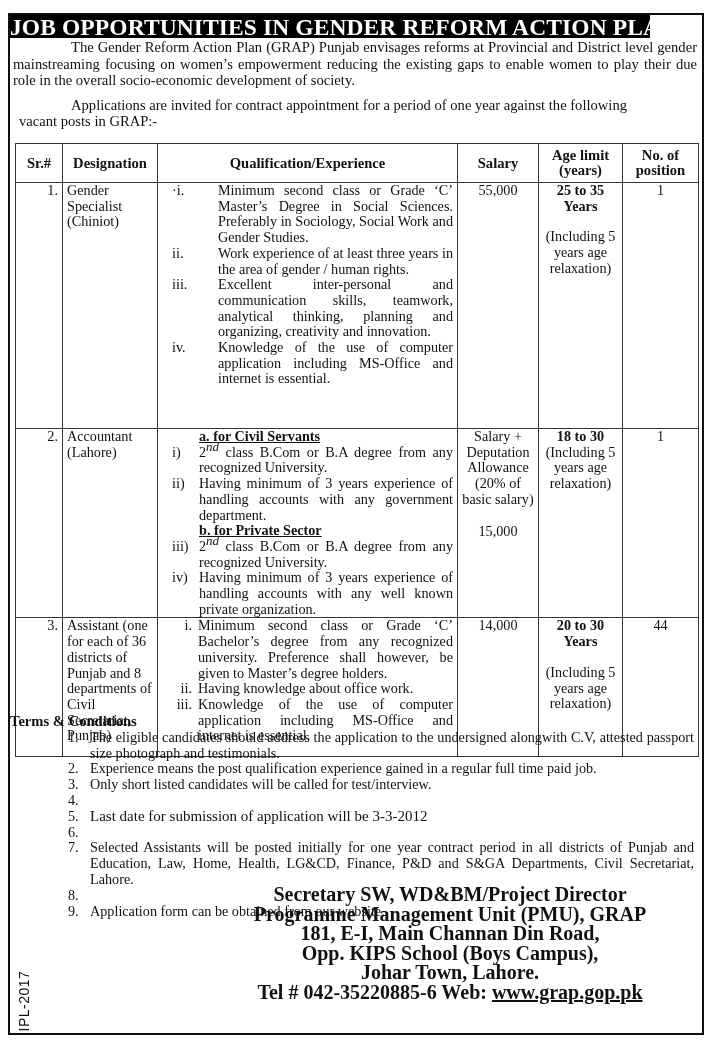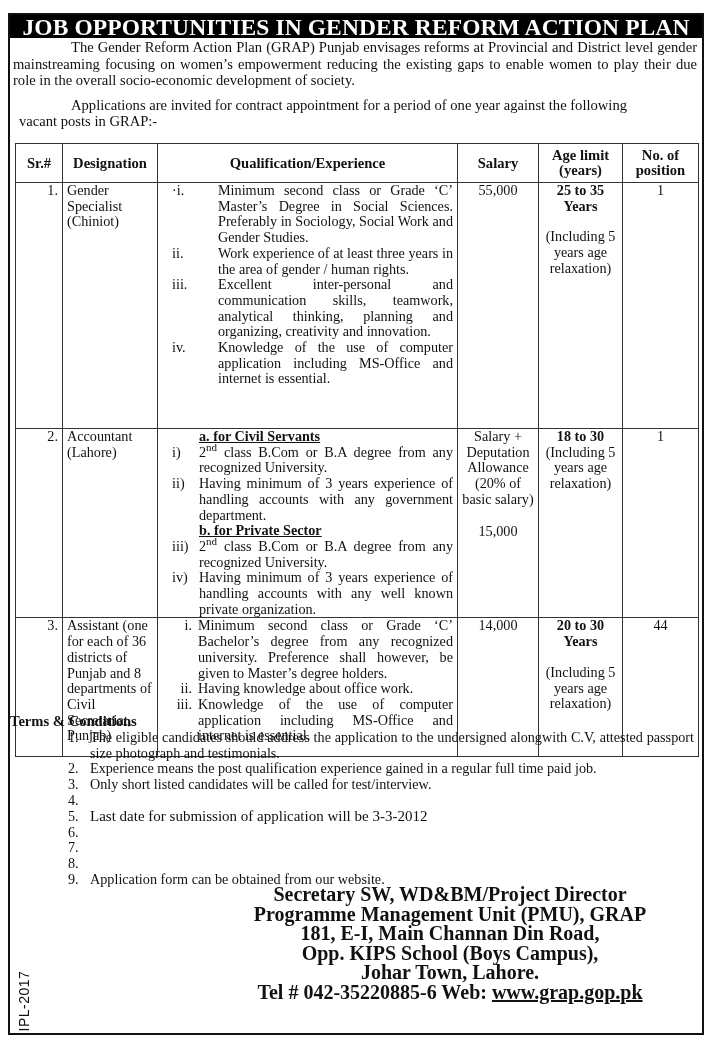--- a/index.html
+++ b/index.html
@@ -1,40 +1,40 @@
 <!DOCTYPE html>
 <html><head>
 <meta charset="utf-8">
 <style>
   html, body { margin:0; padding:0; background:#ffffff; }
   body { width:709px; height:1046px; position:relative; overflow:hidden;
          font-family:"Liberation Serif", serif; color:#111; }
   .frame { position:absolute; left:8px; top:13px; width:692px; height:1018px;
            border:2px solid #111; box-sizing:content-box; }
-  .title-bar { position:absolute; left:0; top:0; width:692px; height:23px; background:#000;
+  .title-bar { position:absolute; left:0; top:0; width:640px; height:23px; background:#000;
                color:#fff; font-weight:bold; font-size:23.5px; line-height:24px; text-align:center;
                letter-spacing:0.1px; white-space:nowrap; }
   .intro { position:absolute; left:3px; top:24px; width:684px; font-size:14.6px; line-height:16.5px;
            text-align:justify; }
   .intro p { margin:0; }
   .intro .ind { text-indent:58px; }
   .intro .p2 { margin-top:8px; padding-left:0; }
   .intro .p2 .l2 { padding-left:6px; display:block; }
 
   table.posts { position:absolute; left:5px; top:128px; width:683px; border-collapse:collapse;
                 font-size:14.2px; line-height:15.7px; table-layout:fixed; border:1.5px solid #222; }
   table.posts th, table.posts td { border:1px solid #333; vertical-align:top; padding:0 4px; }
   table.posts th { font-weight:bold; text-align:center; vertical-align:middle; height:38px; line-height:15px; font-size:14.6px; }
   .c-sr { text-align:right; }
   .c-center { text-align:center; }
   .q { display:flex; }
   .q .num { flex:0 0 auto; text-align:left; }
   .q .txt { flex:1 1 auto; text-align:justify; }
   .sub-h { font-weight:bold; text-decoration:underline; }
-  sup { font-size:11px; line-height:0; }
+  sup { font-size:13px; line-height:0;font-style:italic; }
   .bold { font-weight:bold; }
 
   .terms { position:absolute; left:0; top:699px; width:692px; font-size:14.2px; line-height:15.8px; }
   .terms .th { font-weight:bold; font-size:14.6px; }
   .terms ol { margin:0; padding:0; list-style:none; }
   .terms li { display:flex; padding-left:58px; padding-right:8px; }
   .terms li .n { width:22px; flex:0 0 22px; }
   .terms li .t { flex:1; text-align:justify; }
   .terms li.small .t { font-size:15px; }
 
@@ -189,20 +189,21 @@
         </li>
       <li class="small">
           <span class="n">5.</span>
           <span class="t">Last date for submission of application will be 3-3-2012</span>
         </li>
       <li>
           <span class="n">6.</span>
         </li>
       <li>
           <span class="n">7.</span>
+          <span class="t">Selected Assistants will be posted initially for one year contract period in all districts of Punjab and Education, Law, Home, Health, LG&amp;CD, Finance, P&amp;D and S&amp;GA Departments, Civil Secretariat, Lahore.</span>
         </li>
       <li>
           <span class="n">8.</span>
         </li>
       <li>
           <span class="n">9.</span>
           <span class="t">Application form can be obtained from our website.</span>
         </li>
     </ol>
   </div>

